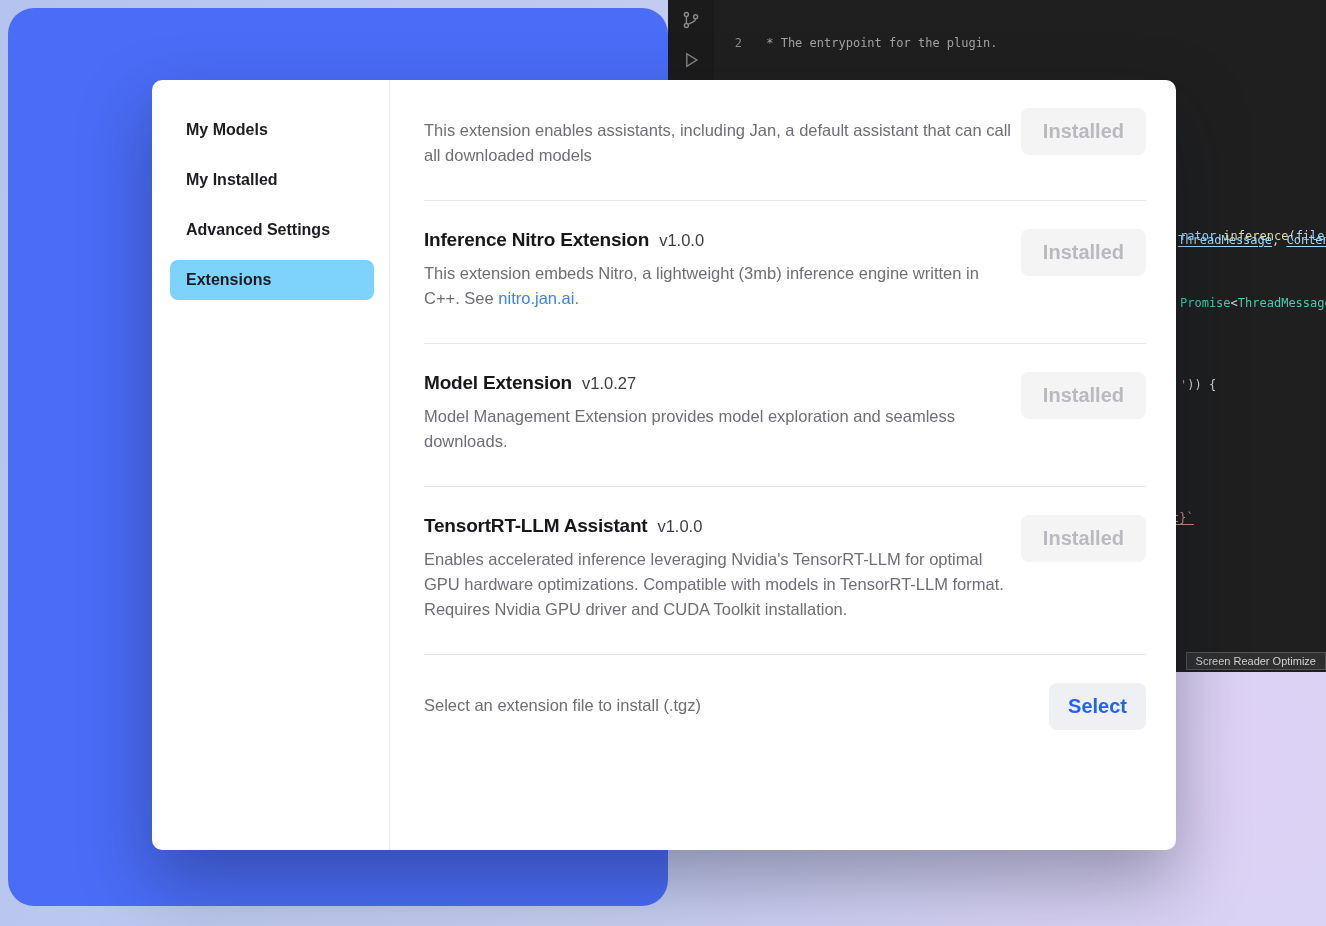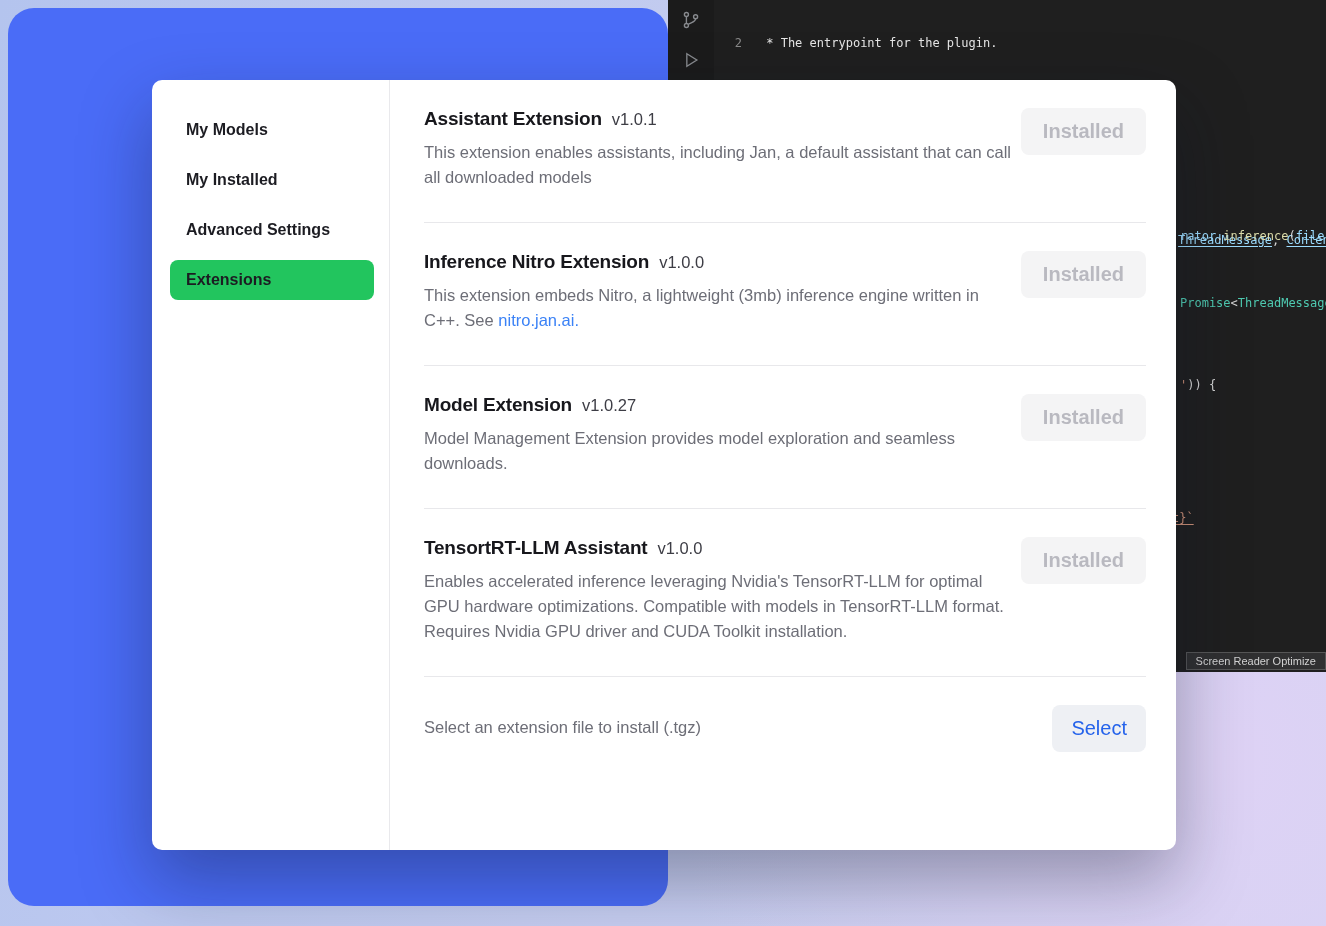--- a/index.html
+++ b/index.html
@@ -24,53 +24,53 @@
   .act-icon{width:46px;height:40px;display:flex;align-items:center;justify-content:center;opacity:.85;cursor:pointer;}
   .code{position:absolute;left:60px;top:2px;font-family:"DejaVu Sans Mono",monospace;font-size:12px;line-height:16.4px;white-space:pre;}
   .cl{display:flex;}
   .ln{display:inline-block;width:14px;text-align:right;margin-right:17px;color:#8a8a8a;flex:none;}
   .frag{position:absolute;font-family:"DejaVu Sans Mono",monospace;font-size:12px;white-space:pre;}
   .frag1{left:512px;top:229px;}
   .frag2{left:512px;top:296px;}
   .frag3{left:512px;top:378px;}
   .frag4{left:504px;top:511px;}
   .seg{white-space:pre;}
-  .cmt{color:#e5e5e5;} .kw{color:#c586c0;} .pln{color:#d4d4d4;}
+  .cmt{color:#a3a3a3;} .kw{color:#c586c0;} .pln{color:#d4d4d4;}
   .id{color:#9cdcfe;} .fn{color:#dcdcaa;} .type{color:#4ec9b0;} .str{color:#ce9178;}
   .u{text-decoration:underline;text-underline-offset:2px;}
   .estatus{position:absolute;right:0;bottom:0;height:22px;display:flex;align-items:center;}
   .st-left{color:#c5c5c5;font-size:11px;font-family:"DejaVu Sans Mono",monospace;margin-right:9px;}
   .st-badge{
     height:16px;line-height:16px;padding:0 9px;background:#303031;border:1px solid #565656;
     color:#d2d2d2;font-size:11px;white-space:nowrap;cursor:pointer;
   }
   
   .modal{
     position:absolute;left:152px;top:80px;width:1024px;height:770px;
     background:#ffffff;border-radius:10px;box-shadow:0 30px 70px rgba(15,20,40,.35);
     display:flex;overflow:hidden;
   }
   .m-sidebar{width:238px;flex:none;border-right:1px solid #e9e9ec;padding:30px 15px 0 18px;box-sizing:border-box;}
   .side-item{
     height:40px;line-height:20px;box-sizing:border-box;padding:10px 16px;border-radius:8px;
     margin-bottom:10px;font-size:16px;font-weight:700;color:#1c1c22;cursor:pointer;white-space:nowrap;
   }
-  .side-item.active{background:#22c55e;}
+  .side-item.active{background:#7dd3fc;}
   .m-content{flex:1;padding:0 30px 0 34px;}
   .ext-row{display:flex;justify-content:space-between;align-items:flex-start;padding:28px 0 32px;border-bottom:1px solid #e8e8eb;}
   .ext-row.last{border-bottom:none;padding-bottom:0;}
   .ext-text{width:592px;}
   .ext-title-row{display:flex;align-items:baseline;gap:10px;}
   .ext-title{font-size:19px;font-weight:700;color:#17171c;letter-spacing:-.2px;}
   .ext-version{font-size:16.5px;color:#3d3d45;}
   .ext-desc{margin-top:10px;font-size:16.5px;line-height:25px;color:#6d6e77;}
   .link{color:#3b82f6;text-decoration:none;cursor:pointer;}
   .btn{border:none;border-radius:8px;font-family:inherit;font-size:20px;cursor:pointer;flex:none;}
   .btn-installed{background:#f4f4f5;color:#b9b9c0;font-weight:600;padding:12px 22px;}
-  .btn-select{background:#eef0f4;color:#2563eb;font-weight:400;padding:12px 19px;}
+  .btn-select{background:#eef0f4;color:#2563eb;font-weight:700;padding:12px 19px;}
 </style>
 </head>
 <body>
 
 <div class="blue-panel"></div>
 
 <div class="editor">
   <div class="activity-bar">
     <div class="act-icon">
       <svg width="22" height="22" viewBox="0 0 24 24" fill="none" stroke="#9b9ea3" stroke-width="1.5">
@@ -126,24 +126,20 @@
     <div class="side-item">My Models</div>
     <div class="side-item">My Installed</div>
     <div class="side-item">Advanced Settings</div>
     <div class="side-item active">Extensions</div>
   </div>
 
   <div class="m-content">
 
     <div class="ext-row">
       <div class="ext-text">
-        <div class="ext-title-row">
-          <span class="ext-title">Assistant Extension</span>
-          <span class="ext-version">v1.0.1</span>
-        </div>
         <div class="ext-desc">This extension enables assistants, including Jan, a default assistant that can call all downloaded models</div>
       </div>
       <button class="btn btn-installed">Installed</button>
     </div>
 
     <div class="ext-row">
       <div class="ext-text">
         <div class="ext-title-row">
           <span class="ext-title">Inference Nitro Extension</span>
           <span class="ext-version">v1.0.0</span>

